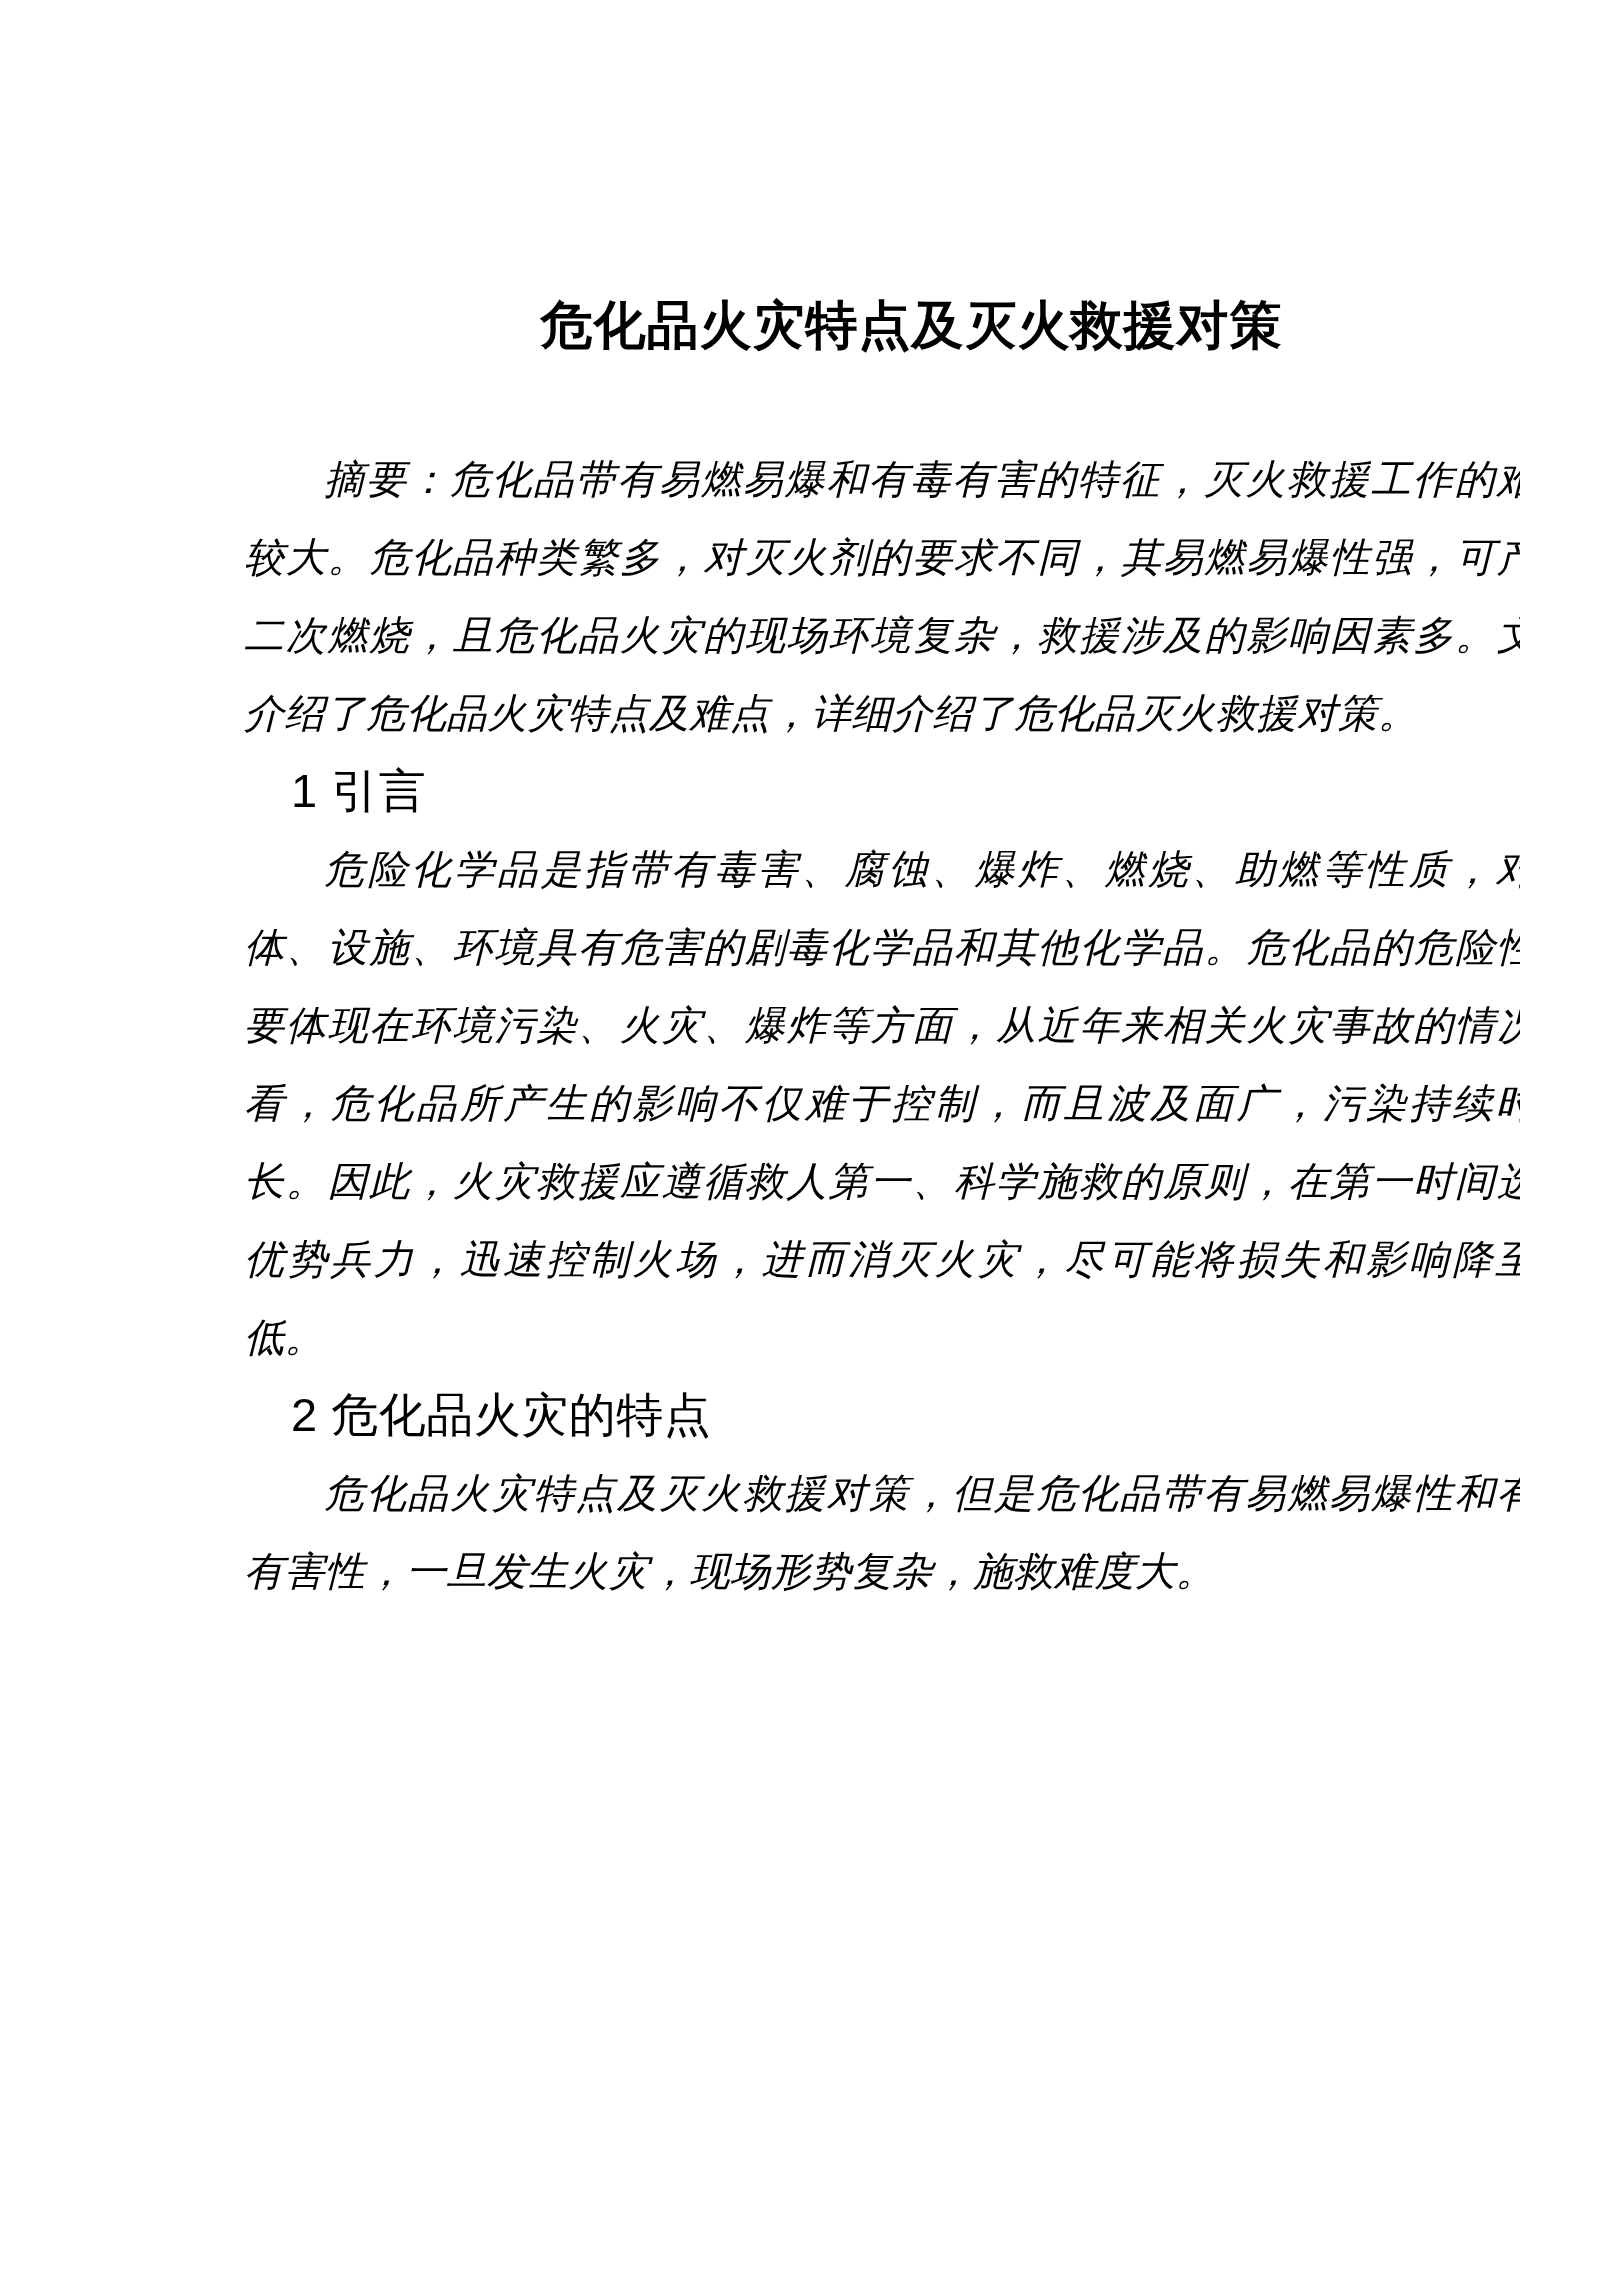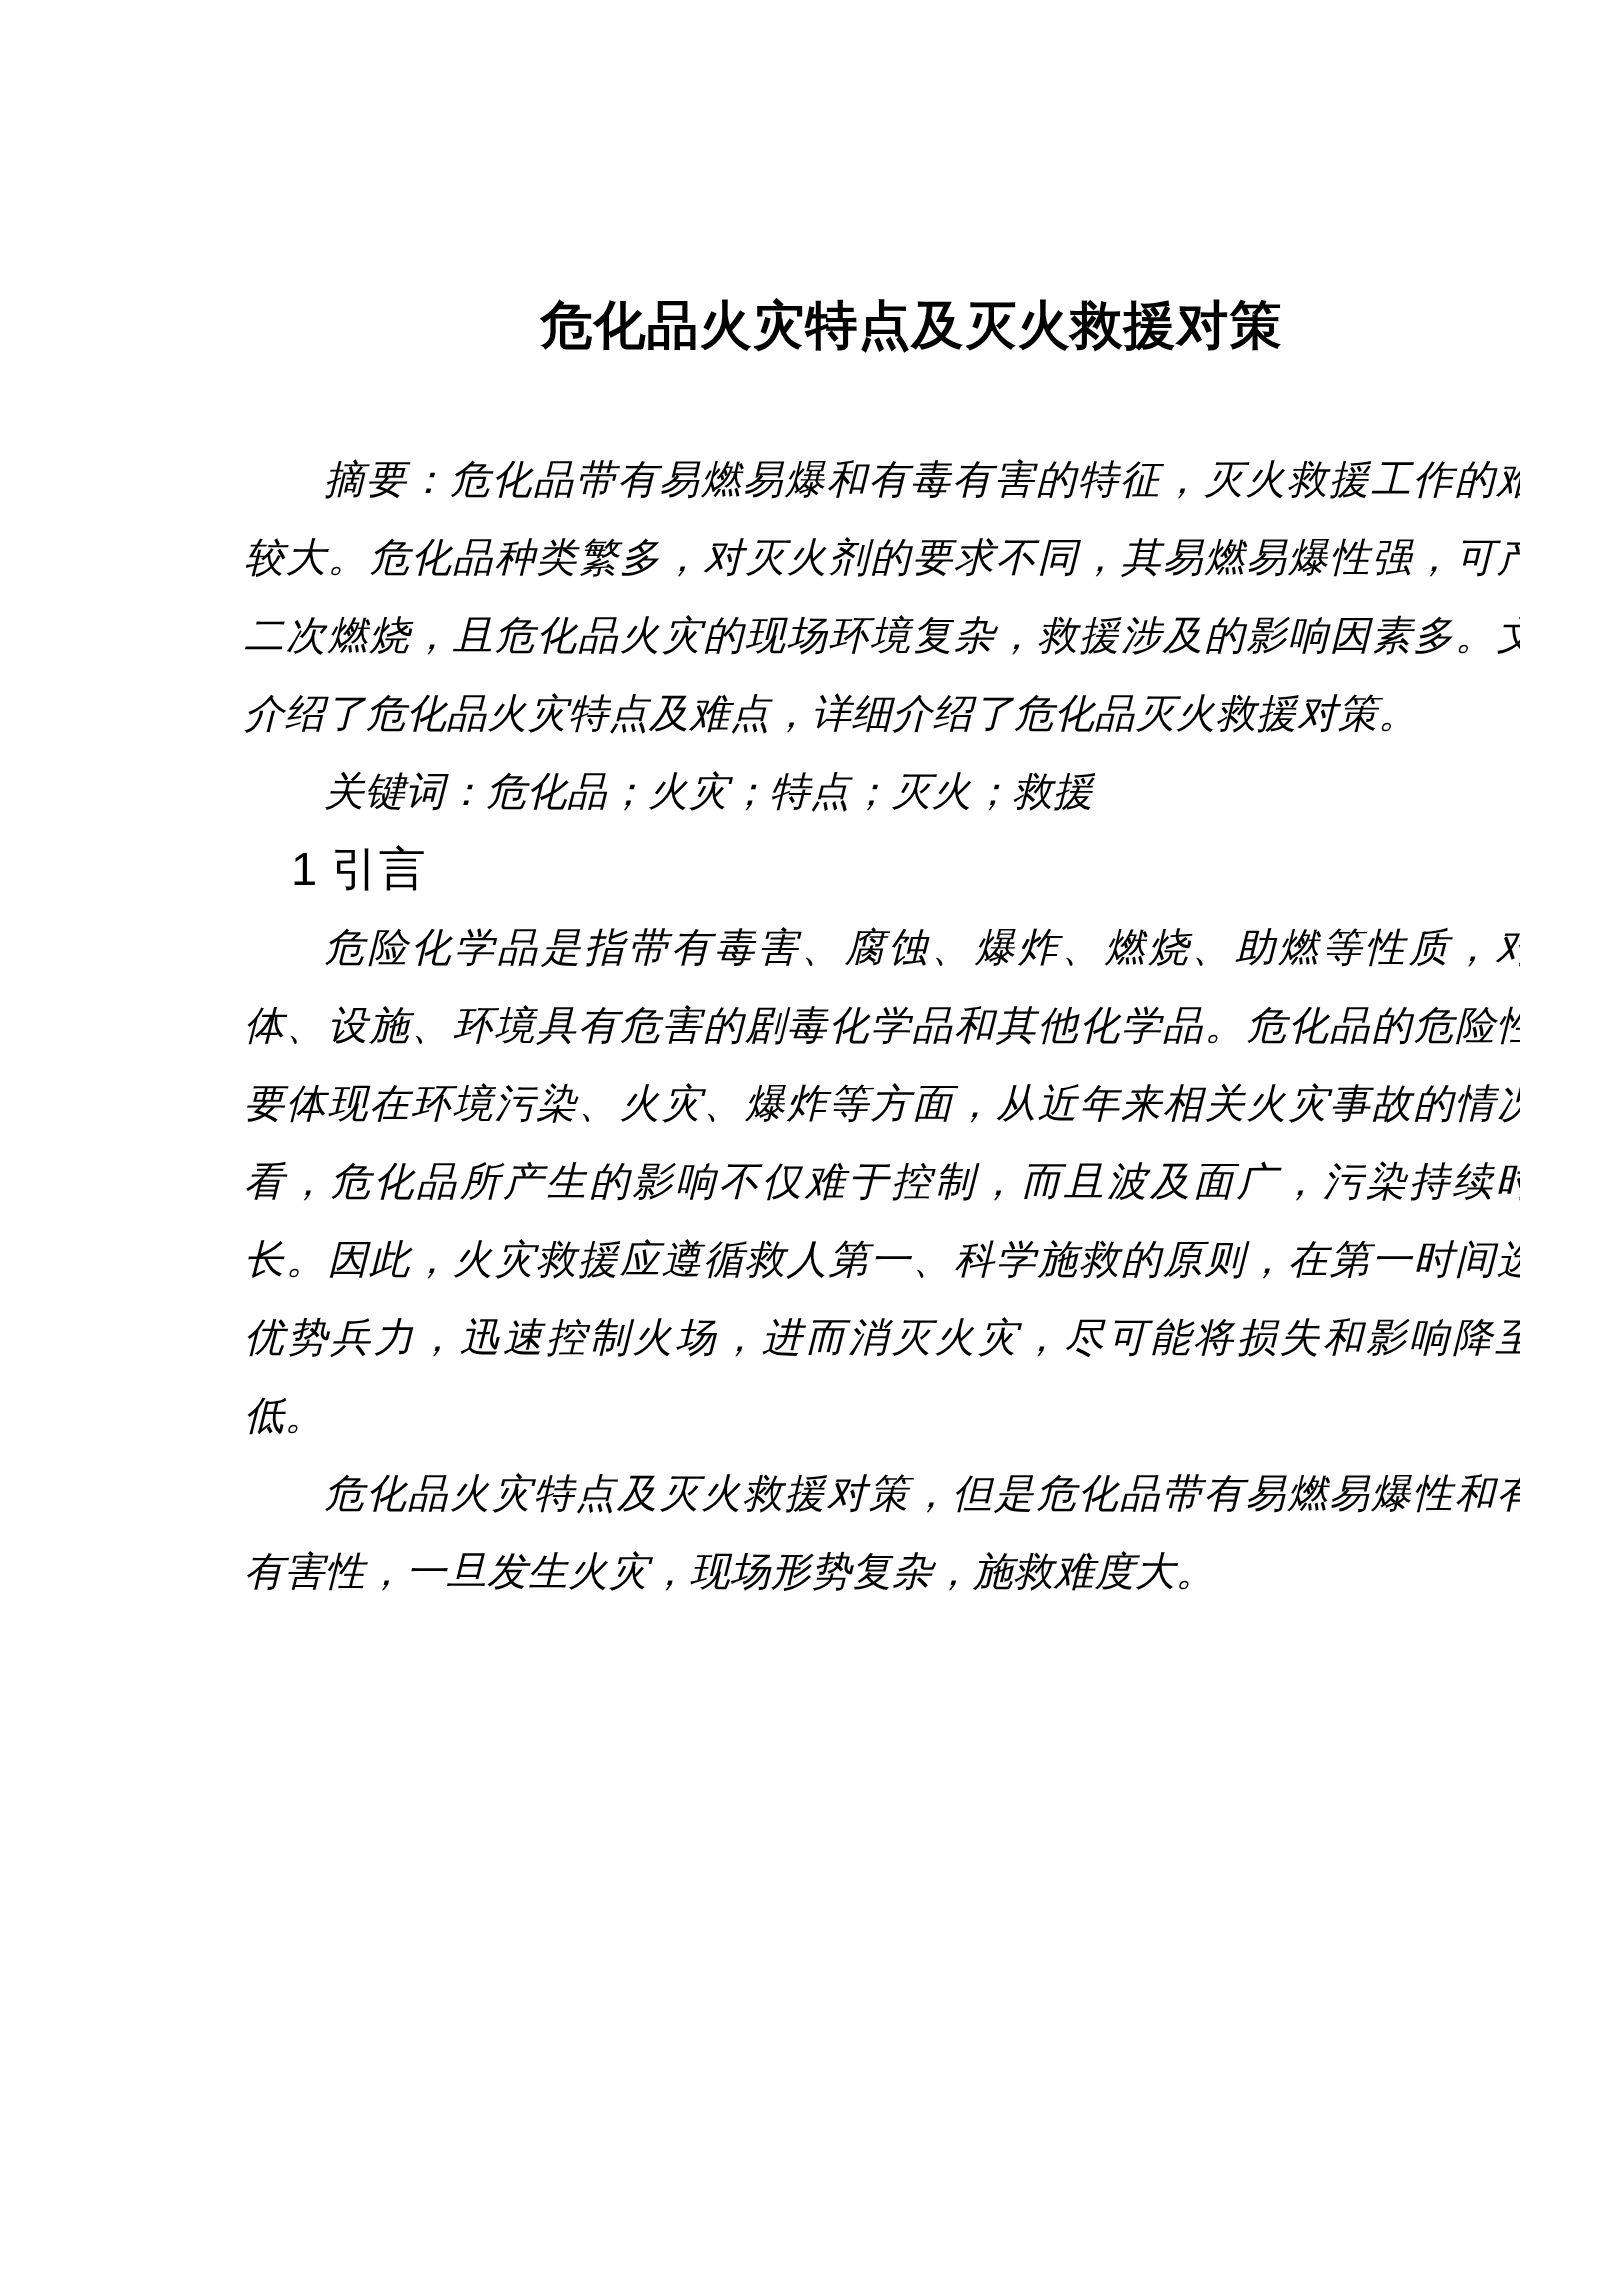--- a/index.html
+++ b/index.html
@@ -64,25 +64,25 @@
 
 <div class="page">
   <div class="content">
 
     <h1 class="doc-title">危化品火灾特点及灭火救援对策</h1>
 
     <div class="body-block">
 
       <p class="para">摘要：危化品带有易燃易爆和有毒有害的特征，灭火救援工作的难度较大。危化品种类繁多，对灭火剂的要求不同，其易燃易爆性强，可产生二次燃烧，且危化品火灾的现场环境复杂，救援涉及的影响因素多。文章介绍了危化品火灾特点及难点，详细介绍了危化品灭火救援对策。</p>
 
-      <p class="para">关键词：危化品；火灾；特点；灭火；救援</p>
 
       <p class="heading">1 引言</p>
 
       <p class="para">危险化学品是指带有毒害、腐蚀、爆炸、燃烧、助燃等性质，对人体、设施、环境具有危害的剧毒化学品和其他化学品。危化品的危险性主要体现在环境污染、火灾、爆炸等方面，从近年来相关火灾事故的情况来看，危化品所产生的影响不仅难于控制，而且波及面广，污染持续时间长。因此，火灾救援应遵循救人第一、科学施救的原则，在第一时间选择优势兵力，迅速控制火场，进而消灭火灾，尽可能将损失和影响降至最低。</p>
 
+      <p class="heading">2 危化品火灾的特点</p>
 
       <p class="para">危化品火灾特点及灭火救援对策，但是危化品带有易燃易爆性和有毒有害性，一旦发生火灾，现场形势复杂，施救难度大。</p>
 
     </div>
   </div>
 </div>
 
 
 </body></html>

